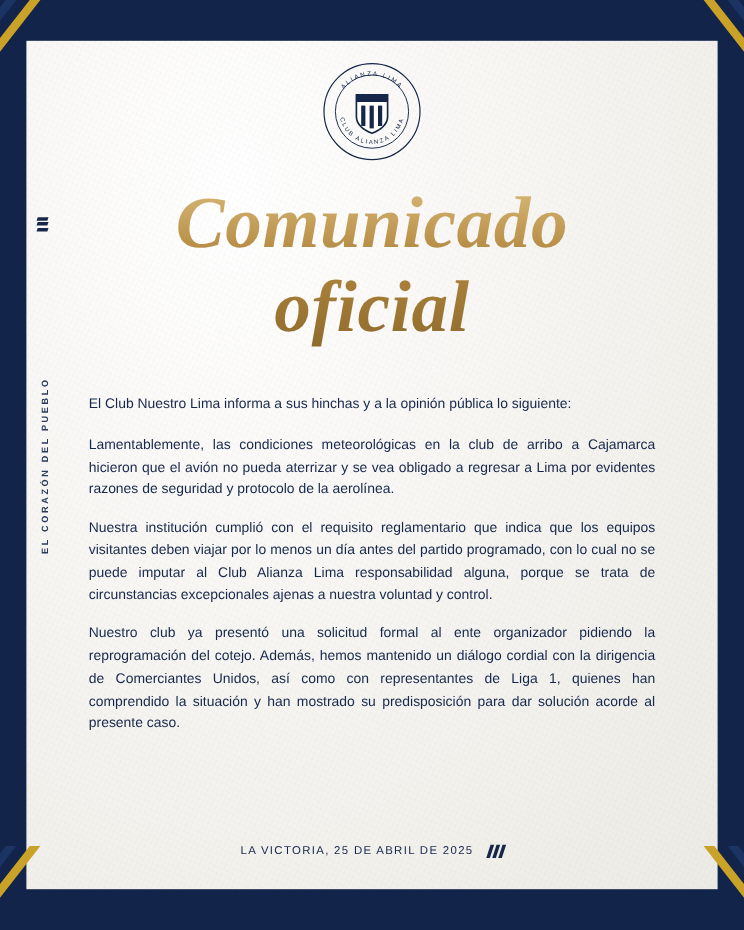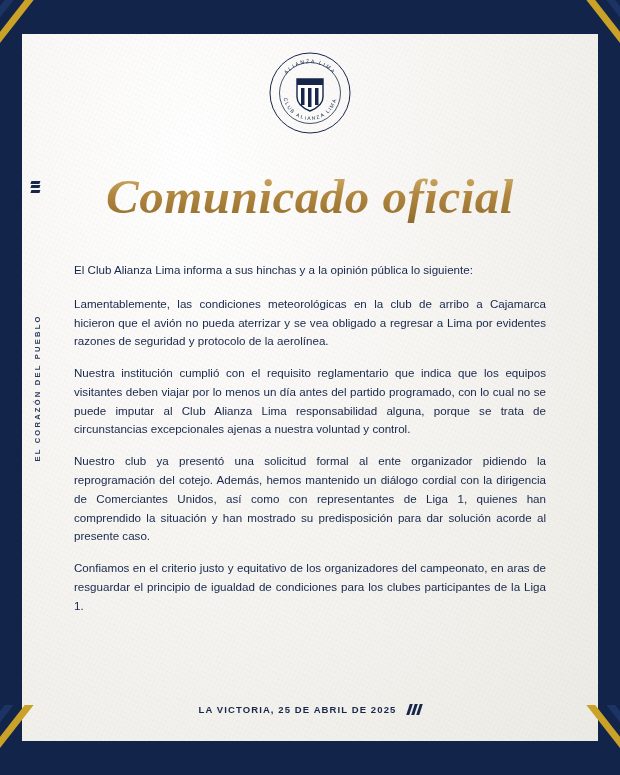--- a/index.html
+++ b/index.html
@@ -69,24 +69,24 @@
 
   .crest-wrap { display: flex; justify-content: center; margin-top: 4px; }
   .crest { position: relative; width: 86px; height: 86px; }
   .crest svg { display: block; }
 
   .title {
     text-align: center;
     font-family: "Liberation Serif", serif;
     font-style: italic;
     font-weight: bold;
-    font-size: 49px;
+    font-size: 61px;
     letter-spacing: 0.5px;
     color: #b08a45;
-    margin-top: 32px;
+    margin-top: 16px;
     background: linear-gradient(180deg,#d9bb7a 0%, #b2873f 45%, #8d6a2c 100%);
     -webkit-background-clip: text;
     background-clip: text;
     color: transparent;
   }
 
   .body-text {
     margin-top: 36px;
     color: #16274a;
     font-size: 11.6px;
@@ -99,21 +99,21 @@
   .footer {
     position: absolute;
     left: 0; right: 0; bottom: 58px;
     text-align: center;
     z-index: 8;
   }
   .footer-inner { display: inline-flex; align-items: center; gap: 12px; }
   .footer-text {
     color: #16274a;
     font-size: 9.5px;
-    font-weight: bold;
+    font-weight: normal;
     letter-spacing: 1.1px;
     text-align: center;
   }
   .mini-stripes { display: inline-flex; gap: 2px; }
   .mini-stripes b {
     display: block; width: 3px; height: 11px;
     background: #16274a; transform: skewX(-18deg);
   }
 
   
@@ -199,25 +199,24 @@
             <rect x="41" y="38" width="3.5" height="19"></rect>
             <rect x="48" y="38" width="3.5" height="17"></rect>
           </g>
         </svg>
       </div>
     </div>
 
     <div class="title">Comunicado oficial</div>
 
     <div class="body-text">
-      <p>El Club Alianza Lima informa a sus hinchas y a la opinión pública lo siguiente:</p>
+      <p>El Club Nuestro Lima informa a sus hinchas y a la opinión pública lo siguiente:</p>
       <p>Lamentablemente, las condiciones meteorológicas en la club de arribo a Cajamarca hicieron que el avión no pueda aterrizar y se vea obligado a regresar a Lima por evidentes razones de seguridad y protocolo de la aerolínea.</p>
       <p>Nuestra institución cumplió con el requisito reglamentario que indica que los equipos visitantes deben viajar por lo menos un día antes del partido programado, con lo cual no se puede imputar al Club Alianza Lima responsabilidad alguna, porque se trata de circunstancias excepcionales ajenas a nuestra voluntad y control.</p>
       <p>Nuestro club ya presentó una solicitud formal al ente organizador pidiendo la reprogramación del cotejo. Además, hemos mantenido un diálogo cordial con la dirigencia de Comerciantes Unidos, así como con representantes de Liga 1, quienes han comprendido la situación y han mostrado su predisposición para dar solución acorde al presente caso.</p>
-      <p>Confiamos en el criterio justo y equitativo de los organizadores del campeonato, en aras de resguardar el principio de igualdad de condiciones para los clubes participantes de la Liga 1.</p>
     </div>
   </div>
 
   <div class="side-marks">
     <b></b>
       <b></b>
       <b></b>
   </div>
   <div class="side-text">EL CORAZÓN DEL PUEBLO</div>
 

